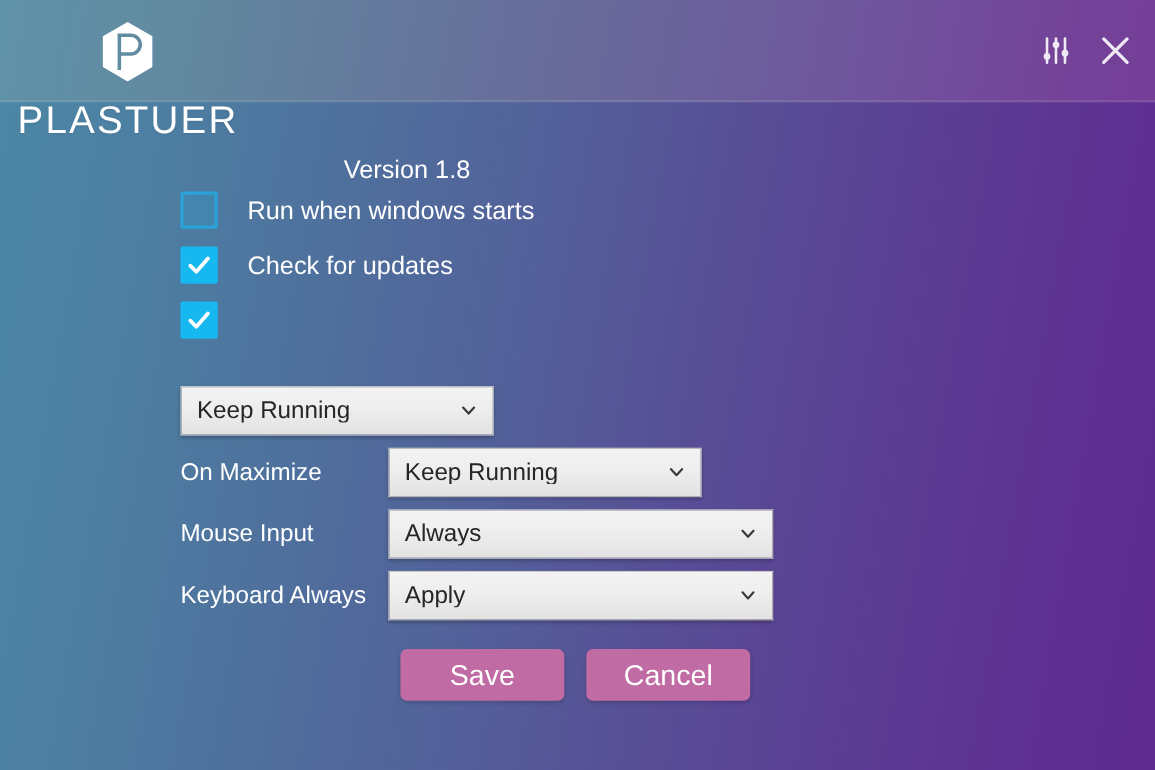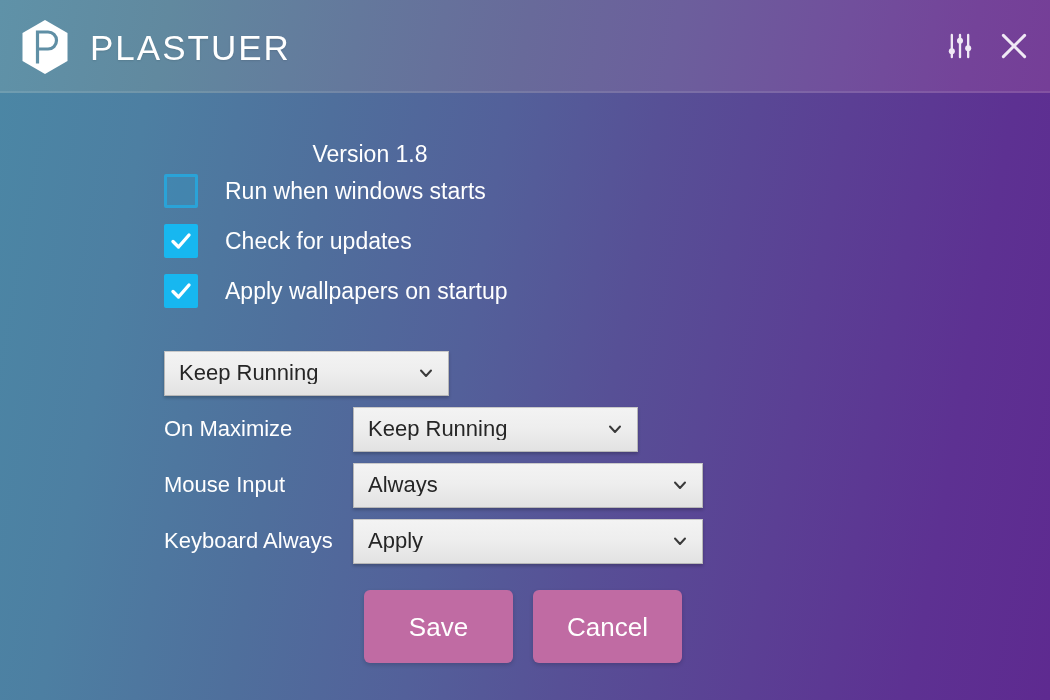--- a/index.html
+++ b/index.html
@@ -50,20 +50,21 @@
     border-bottom: 2px solid rgba(255,255,255,0.10);
   }
 
   #brand {
     position: absolute;
     left: 16px;
     top: 18px;
     display: flex;
     align-items: center;
     gap: 16px;
+    flex-direction: column;
   }
   #logo-mark {
     width: 58px;
     height: 58px;
     display: block;
   }
   #brand-name {
     color: #ffffff;
     font-size: 35px;
     letter-spacing: 2.0px;
@@ -210,21 +211,21 @@
 
   
   #button-row {
     position: absolute;
     left: 364px;
     top: 497px;
     display: flex;
     gap: 20px;
   }
   .pbtn {
-    height: 73px;
+    height: 47px;
     border: none;
     border-radius: 6px;
     background: #c06ba3;
     color: #ffffff;
     font-family: "Liberation Sans", sans-serif;
     font-size: 26px;
     line-height: 1;
     cursor: pointer;
     box-shadow: 0 2px 4px rgba(0,0,0,0.16);
     padding: 0 28px;
@@ -299,21 +300,20 @@
         </span>
         <span class="check-label">Check for updates</span>
       </div>
 
       <div class="check-row">
         <span class="cbox on">
           <svg class="tick" width="24" height="24" viewBox="0 0 24 24">
             <polyline points="4,12.5 9.5,18 20,6" fill="none" stroke="#ffffff" stroke-width="3.4" stroke-linecap="round" stroke-linejoin="round"></polyline>
           </svg>
         </span>
-        <span class="check-label">Apply wallpapers on startup</span>
       </div>
     </div>
 
     <div id="select-group">
 
       <div class="sel-row">
         <div class="sel-wrap narrow">
           <span class="sel-value">Keep Running</span>
           <span class="sel-arrow">
             <svg width="16" height="16" viewBox="0 0 16 16">

